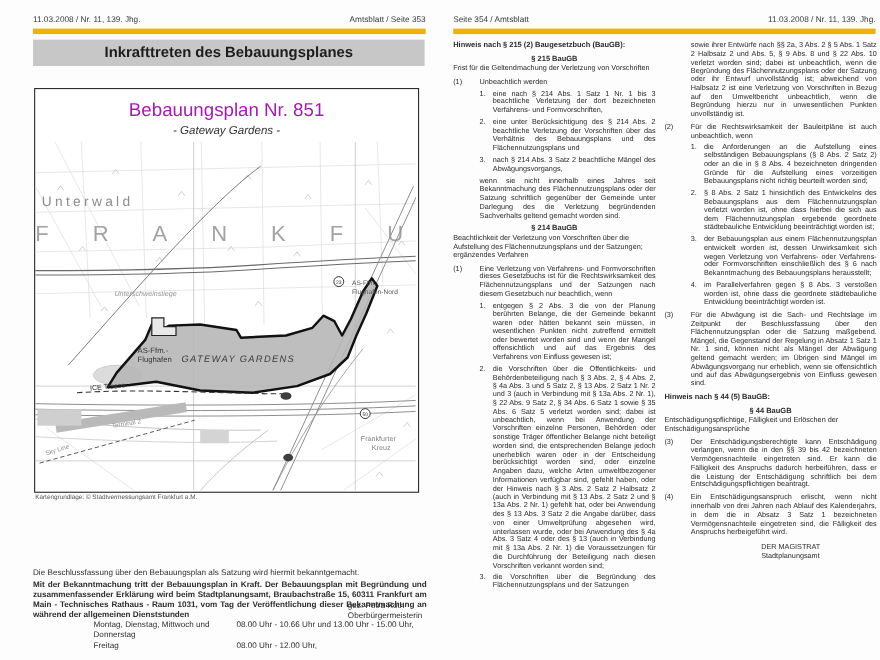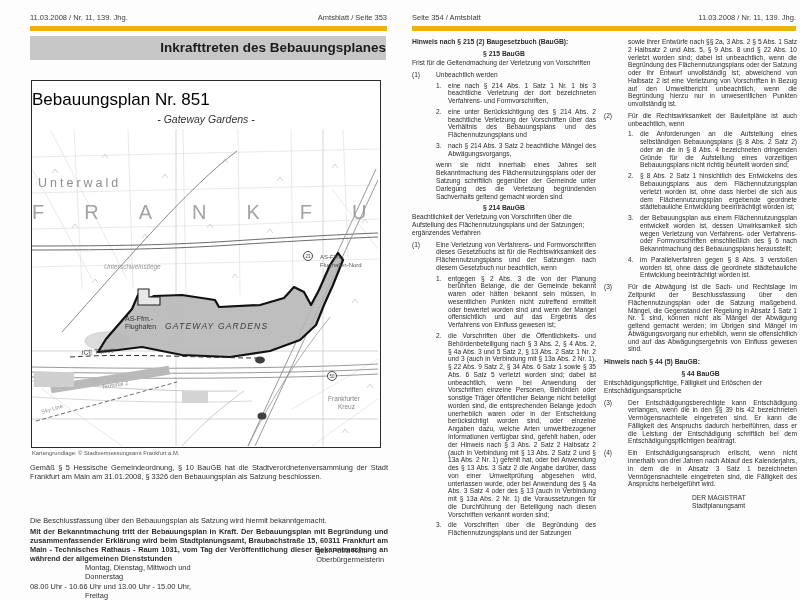--- a/index.html
+++ b/index.html
@@ -8,32 +8,32 @@
   .page{position:absolute;top:0;height:600px;background:#fdfdfd;}
   .page.left{left:0;width:400px;}
   .page.right{left:400px;width:400px;}
 
   .pg-header{position:absolute;top:13px;display:flex;justify-content:space-between;
              font-size:7.5px;color:#3a3a3a;border-bottom:5px solid #eab308;padding-bottom:4px;}
   .page.left .pg-header{left:30px;width:357px;}
   .page.right .pg-header{left:12px;width:384px;}
 
   .title-bar{position:absolute;top:36px;left:30px;width:356px;height:24px;background:#c7c7c7;
-             text-align:right;font-weight:bold;font-size:13.5px;line-height:24px;color:#1c1c1c;}
+             text-align:center;font-weight:bold;font-size:13.5px;line-height:24px;color:#1c1c1c;}
 
   .map-box{position:absolute;top:80px;left:31px;width:348px;height:366px;border:1.5px solid #2a2a2a;background:#fff;}
-  .map-title{font-size:17px;color:#000000;margin-top:9px;}
+  .map-title{text-align:center;font-size:17px;color:#a21caf;margin-top:9px;}
   .map-subtitle{text-align:center;font-size:10.5px;color:#333;margin-top:3px;font-style:italic;}
   .map-svg{position:absolute;left:0;top:48px;width:346px;height:317px;}
   .map-caption{position:absolute;top:450px;left:32px;font-size:5.8px;color:#555;}
 
   .lp{position:absolute;left:30px;width:358px;font-size:7.4px;line-height:1.22;text-align:justify;margin:0;}
   .sig{position:absolute;right:16px;top:515px;font-size:7.4px;line-height:1.25;text-align:left;margin-top:31px;}
   .hours{position:absolute;left:30px;top:563px;width:358px;font-size:7.4px;line-height:1.25;}
-  .hrow{display:flex;flex-direction:column;}
+  .hrow{display:flex;}
   .hdays{margin-left:55px;width:130px;flex:none;}
   .htime{margin-left:0px;}
 
   .col{position:absolute;top:38px;font-size:6.6px;line-height:1.18;text-align:justify;color:#2b2b2b;}
   .col1{left:12px;width:184px;}
   .col2{left:204px;width:193px;}
   .bhead{font-weight:bold;text-align:left;font-size:6.8px;}
   .sec-title{text-align:center;font-weight:bold;font-size:6.8px;margin-top:4px;margin-bottom:1px;}
   .subt{text-align:left;}
   .numbered{display:flex;margin-top:4px;}
@@ -167,21 +167,20 @@
         <circle cx="300" cy="247" r="4.5" fill="#fff" stroke="#333" stroke-width="0.9"></circle>
         <text x="300" y="249" font-size="4.5" fill="#333" text-anchor="middle">50</text>
       </g>
       <ellipse cx="228" cy="231" rx="5" ry="3.5" fill="#3f3f3f"></ellipse>
       <ellipse cx="230" cy="287" rx="4.5" ry="3.5" fill="#3f3f3f"></ellipse>
     </svg>
   </div>
 
   <div class="map-caption">Kartengrundlage: © Stadtvermessungsamt Frankfurt a.M.</div>
 
-  <p class="lp" style="top:463px;">Gemäß § 5 Hessische Gemeindeordnung, § 10 BauGB hat die Stadtverordnetenversammlung der Stadt Frankfurt am Main am 31.01.2008, § 3326 den Bebauungsplan als Satzung beschlossen.</p>
 
   <div class="sig">
     <div>gez. Petra Roth</div>
     <div>Oberbürgermeisterin</div>
   </div>
 
   <p class="lp" style="top:516px;">Die Beschlussfassung über den Bebauungsplan als Satzung wird hiermit bekanntgemacht.</p>
   <p class="lp" style="top:527px;font-weight:bold;">Mit der Bekanntmachung tritt der Bebauungsplan in Kraft. Der Bebauungsplan mit Begründung und zusammenfassender Erklärung wird beim Stadtplanungsamt, Braubachstraße 15, 60311 Frankfurt am Main - Technisches Rathaus - Raum 1031, vom Tag der Veröffentlichung dieser Bekanntmachung an während der allgemeinen Dienststunden</p>
 
   <div class="hours">

